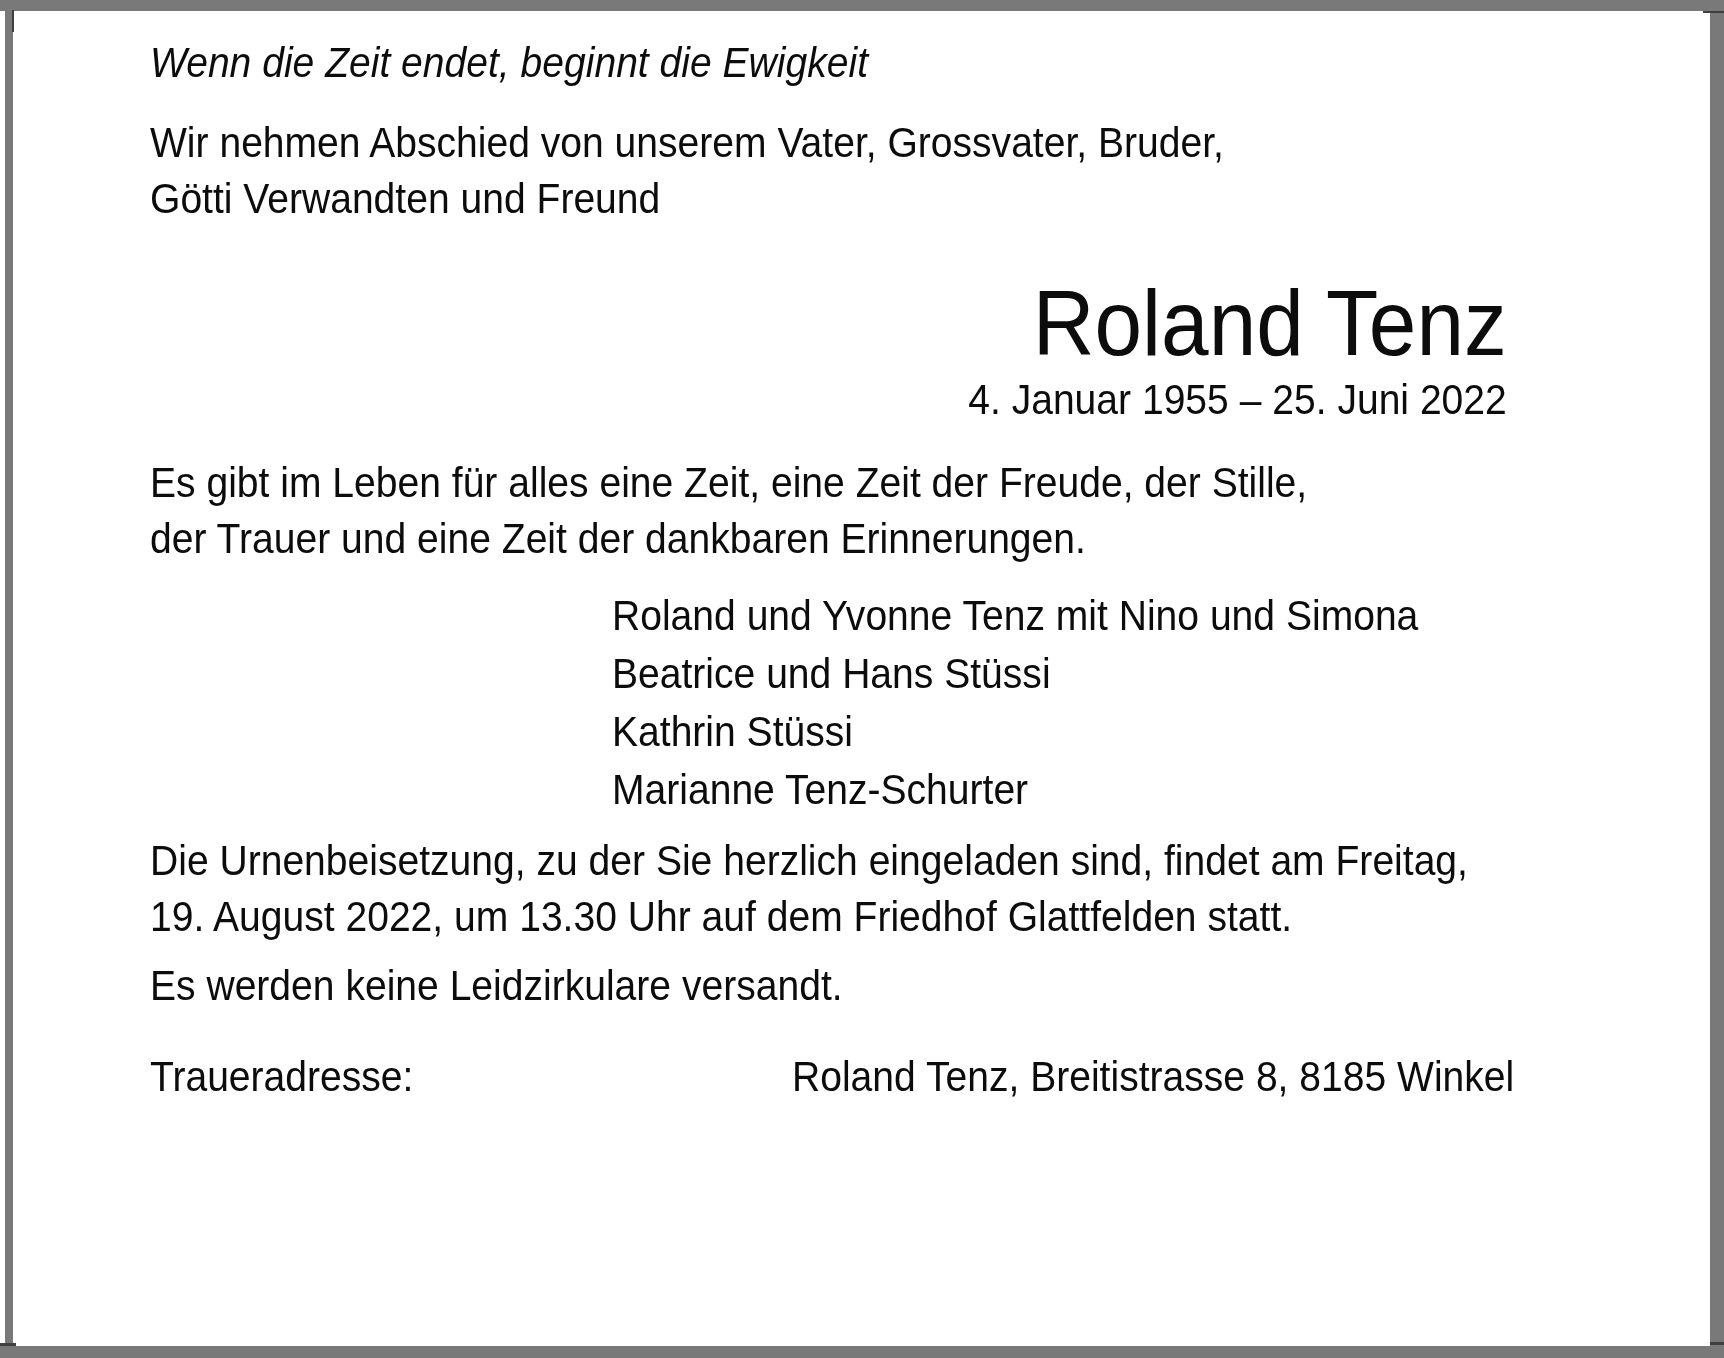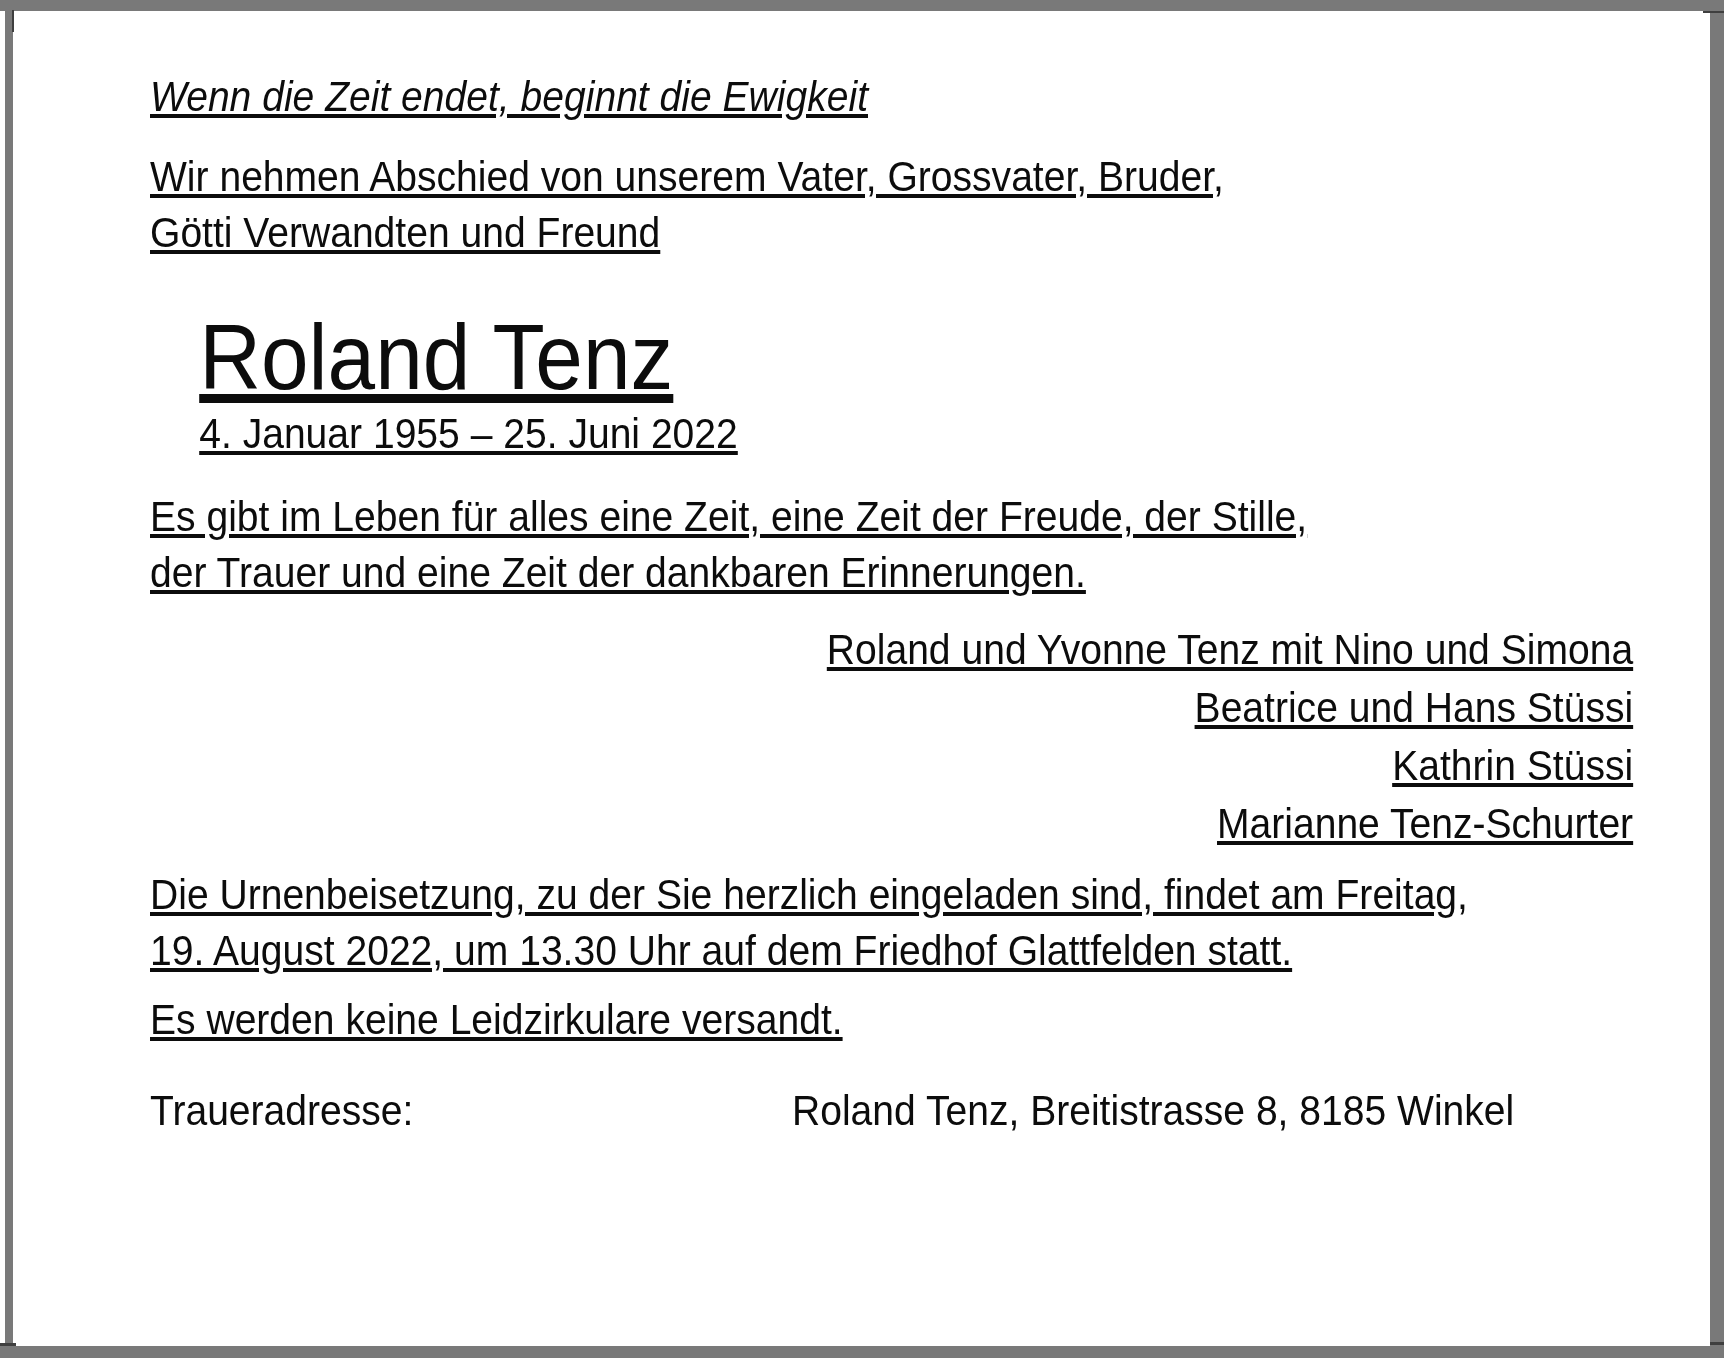--- a/index.html
+++ b/index.html
@@ -18,45 +18,44 @@
   .frame-right  { left: 1710px; top: 11px; width: 14px; height: 1335px; }
   .artifact { position: absolute; background: var(--artifact-dark, #3f3f3f); }
   .a1 { left: 12px;   top: 10px;   width: 2px;  height: 22px; }
   .a2 { left: 1703px; top: 11px;   width: 21px; height: 2px; }
   .a3 { left: 0;      top: 1343px; width: 16px; height: 3px; }
   .a4 { left: 1710px; top: 1342px; width: 14px; height: 3px; }
 
   
   .sheet {
     position: absolute; left: 13px; top: 11px; right: 14px; bottom: 12px;
-    padding: 58px 0 0 137px;
+    padding: 24px 0 0 137px;
     box-sizing: border-box;
-    text-decoration: underline;
   }
   .line {
     display: block;
     white-space: nowrap;
     font-size: 42px;
     line-height: 56px;
     transform: scaleX(0.93);
     transform-origin: 0 50%;
   }
   .epigraph { font-style: italic; margin-bottom: 24px; }
   .intro .line { }
-  .center-col { width: 1406px; margin-top: 46px; text-align: left; }
+  .center-col { width: 1406px; margin-top: 46px; text-align: right; }
   .cline {
     display: block; white-space: nowrap;
     transform: scaleX(0.93); transform-origin: 50% 50%;
   }
   h1.deceased {
     margin: 0; font-size: 92px; font-weight: 400; line-height: 100px;
   }
   .dates { font-size: 42px; line-height: 50px; margin-top: 2px; }
   .verse { margin-top: 30px; }
-  .mourners { margin-top: 20px; margin-left: 462px; text-align: right; }
+  .mourners { margin-top: 20px; margin-left: 462px; }
   .mourners .line { line-height: 58px; }
   .funeral { margin-top: 14px; }
   .circular { margin-top: 13px; }
   .donation { margin-top: 8px; }
   .donation .line { line-height: 58px; }
   .address-row { margin-top: 35px; }
   .addr-label {
     display: inline-block; width: 642px; vertical-align: top;
     white-space: nowrap; font-size: 42px; line-height: 56px;
     transform: scaleX(0.93); transform-origin: 0 50%;

